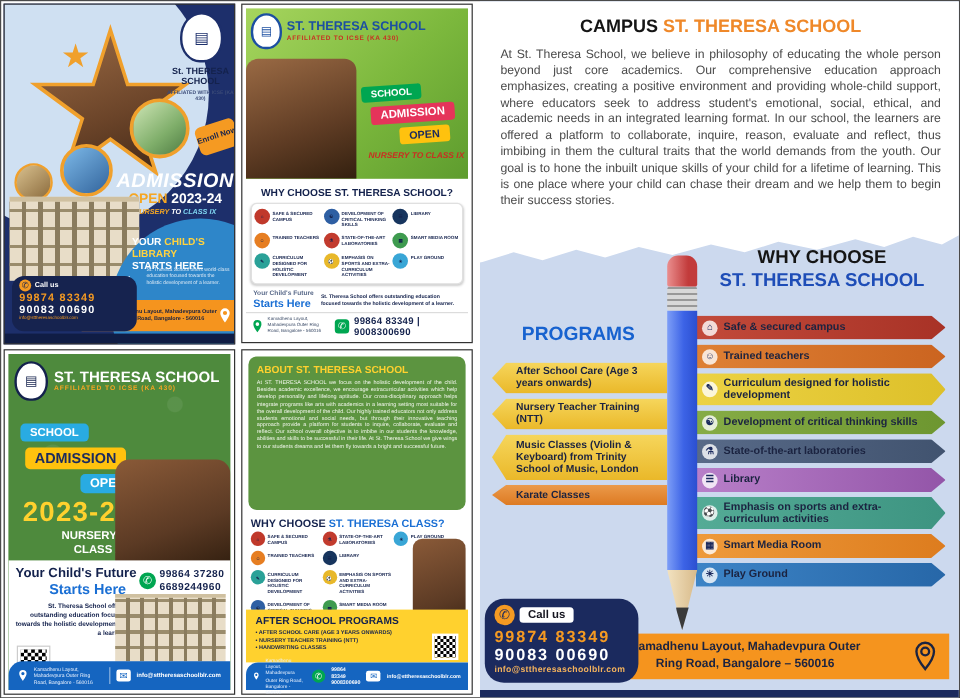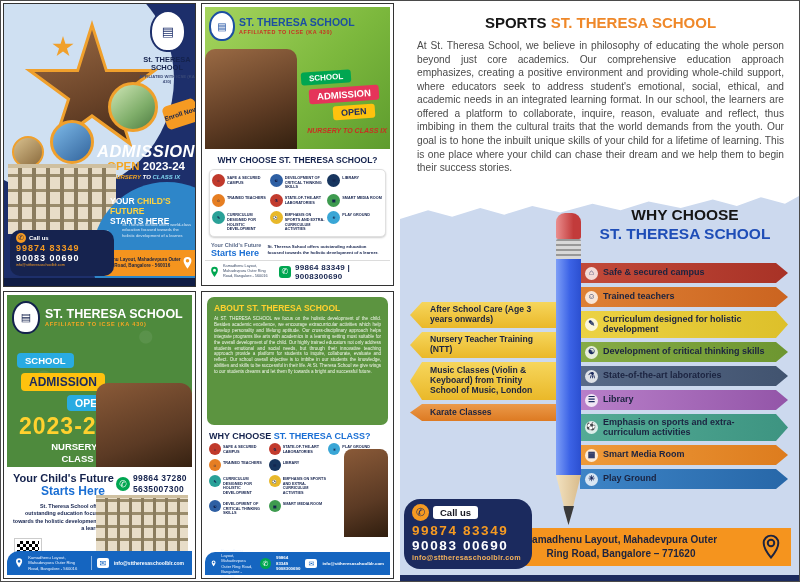--- a/index.html
+++ b/index.html
@@ -264,21 +264,21 @@
       <span class="o">OPEN</span>
       <span class="y">2023-24</span>
     </div>
     <div class="abs classes">
       <span class="n">NURSERY</span>
       <span class="t">TO</span>
       <span class="c">CLASS IX</span>
     </div>
     <div class="abs building"></div>
     <div class="abs bluecircle">
-      <div class="fut1"><span>YOUR</span> <span class="hl">CHILD'S FUTURE</span></div>
+      <div class="fut1"><span>YOUR</span> <span class="hl">CHILD'S LIBRARY</span></div>
       <div class="fut2">STARTS HERE</div>
     </div>
     <div class="abs rocket">➤</div>
     <div class="abs futtext">St. Theresa School offers world-class education focused towards the holistic development of a learner.</div>
     <div class="abs callblob">
       <div class="callrow">
         <span class="phico">✆</span>
         <span class="calltxt">Call us</span>
       </div>
       <div class="ph1">99874 83349</div>
@@ -380,21 +380,21 @@
       <div class="year">2023-24</div>
       <div class="cls">NURSERY TO CLASS X</div>
       <div class="kids"></div>
       <div class="white">
         <div class="pf1">Your Child's Future</div>
         <div class="pf2">Starts Here</div>
         <div class="phblk">
           <span class="gph">✆</span>
           <div class="nums">
             <div>99864 37280</div>
-            <div>5635007300</div>
+            <div>6689244960</div>
           </div>
         </div>
         <div class="ptext">St. Theresa School offers outstanding education focused towards the holistic development of a learner.</div>
         <div class="qr"></div>
         <div class="building"></div>
       </div>
       <div class="foot">
         <svg width="9" height="12" viewBox="0 0 24 32">
             <path d="M12 2a9 9 0 0 0-9 9c0 7 9 18 9 18s9-11 9-18a9 9 0 0 0-9-9zm0 13a4 4 0 1 1 0-8 4 4 0 0 1 0 8z" fill="#fff"></path>
           </svg>
@@ -451,42 +451,50 @@
             <span>SMART MEDIA ROOM</span>
           </div>
       </div>
       <div class="col">
         <div class="feat">
             <span class="fc g9">☀</span>
             <span>PLAY GROUND</span>
           </div>
       </div>
       <div class="kid"></div>
+    </div>
+    <div class="yellow">
+      <div class="ytitle">AFTER SCHOOL PROGRAMS</div>
+      <div class="yitem">AFTER SCHOOL CARE (AGE 3 YEARS ONWARDS)</div>
+      <div class="yitem">NURSERY TEACHER TRAINING (NTT)</div>
+      <div class="yitem">HANDWRITING CLASSES</div>
+      <div class="qr"></div>
     </div>
     <div class="foot">
       <svg width="8" height="11" viewBox="0 0 24 32">
           <path d="M12 2a9 9 0 0 0-9 9c0 7 9 18 9 18s9-11 9-18a9 9 0 0 0-9-9zm0 13a4 4 0 1 1 0-8 4 4 0 0 1 0 8z" fill="#fff"></path>
         </svg>
       <div class="faddr">Kamadhenu Layout, Mahadevpura Outer Ring Road, Bangalore - 560016</div>
       <span class="gph">✆</span>
       <div class="fph">99864 83349 9008300690</div>
       <span class="envico">✉</span>
       <div class="fmail">info@sttheresaschoolblr.com</div>
     </div>
   </div>
 
   <div class="abs" id="flyer">
     <div class="aboutbox">
       <div class="atitle">
-        <span class="blk">SPORTS</span>
+        <span class="blk">CAMPUS</span>
         <span class="org">ST. THERESA SCHOOL</span>
       </div>
       <div class="abody">At St. Theresa School, we believe in philosophy of educating the whole person beyond just core academics. Our comprehensive education approach emphasizes, creating a positive environment and providing whole-child support, where educators seek to address student's emotional, social, ethical, and academic needs in an integrated learning format. In our school, the learners are offered a platform to collaborate, inquire, reason, evaluate and reflect, thus imbibing in them the cultural traits that the world demands from the youth. Our goal is to hone the inbuilt unique skills of your child for a lifetime of learning. This is one place where your child can chase their dream and we help them to begin their success stories.</div>
     </div>
 
+    <div class="lhead2">PROGRAMS</div>
     <div class="rhead">WHY CHOOSE</div>
     <div class="rhead2">ST. THERESA SCHOOL</div>
 
     <div class="lbanner lb-y" id="lb1">
         <span>After School Care (Age 3 years onwards)</span>
       </div>
     <div class="lbanner lb-y" id="lb2">
         <span>Nursery Teacher Training (NTT)</span>
       </div>
     <div class="lbanner lb-y" id="lb3">
@@ -547,21 +555,21 @@
         <span class="callpill">Call us</span>
       </div>
       <div class="fph1">99874 83349</div>
       <div class="fph2">90083 00690</div>
       <div class="fmail">info@sttheresaschoolblr.com</div>
     </div>
 
     <div class="obar">
       <div class="oaddr">
         <div>Kamadhenu Layout, Mahadevpura Outer</div>
-        <div>Ring Road, Bangalore – 771620</div>
+        <div>Ring Road, Bangalore – 560016</div>
       </div>
       <svg class="opin" width="20" height="26" viewBox="0 0 24 32">
           <path d="M12 2a9 9 0 0 0-9 9c0 7 9 18 9 18s9-11 9-18a9 9 0 0 0-9-9zm0 13a4 4 0 1 1 0-8 4 4 0 0 1 0 8z" fill="none" stroke="#1b2340" stroke-width="2.4"></path>
         </svg>
     </div>
     <div class="navystrip"></div>
   </div>
 
 </div>
 

